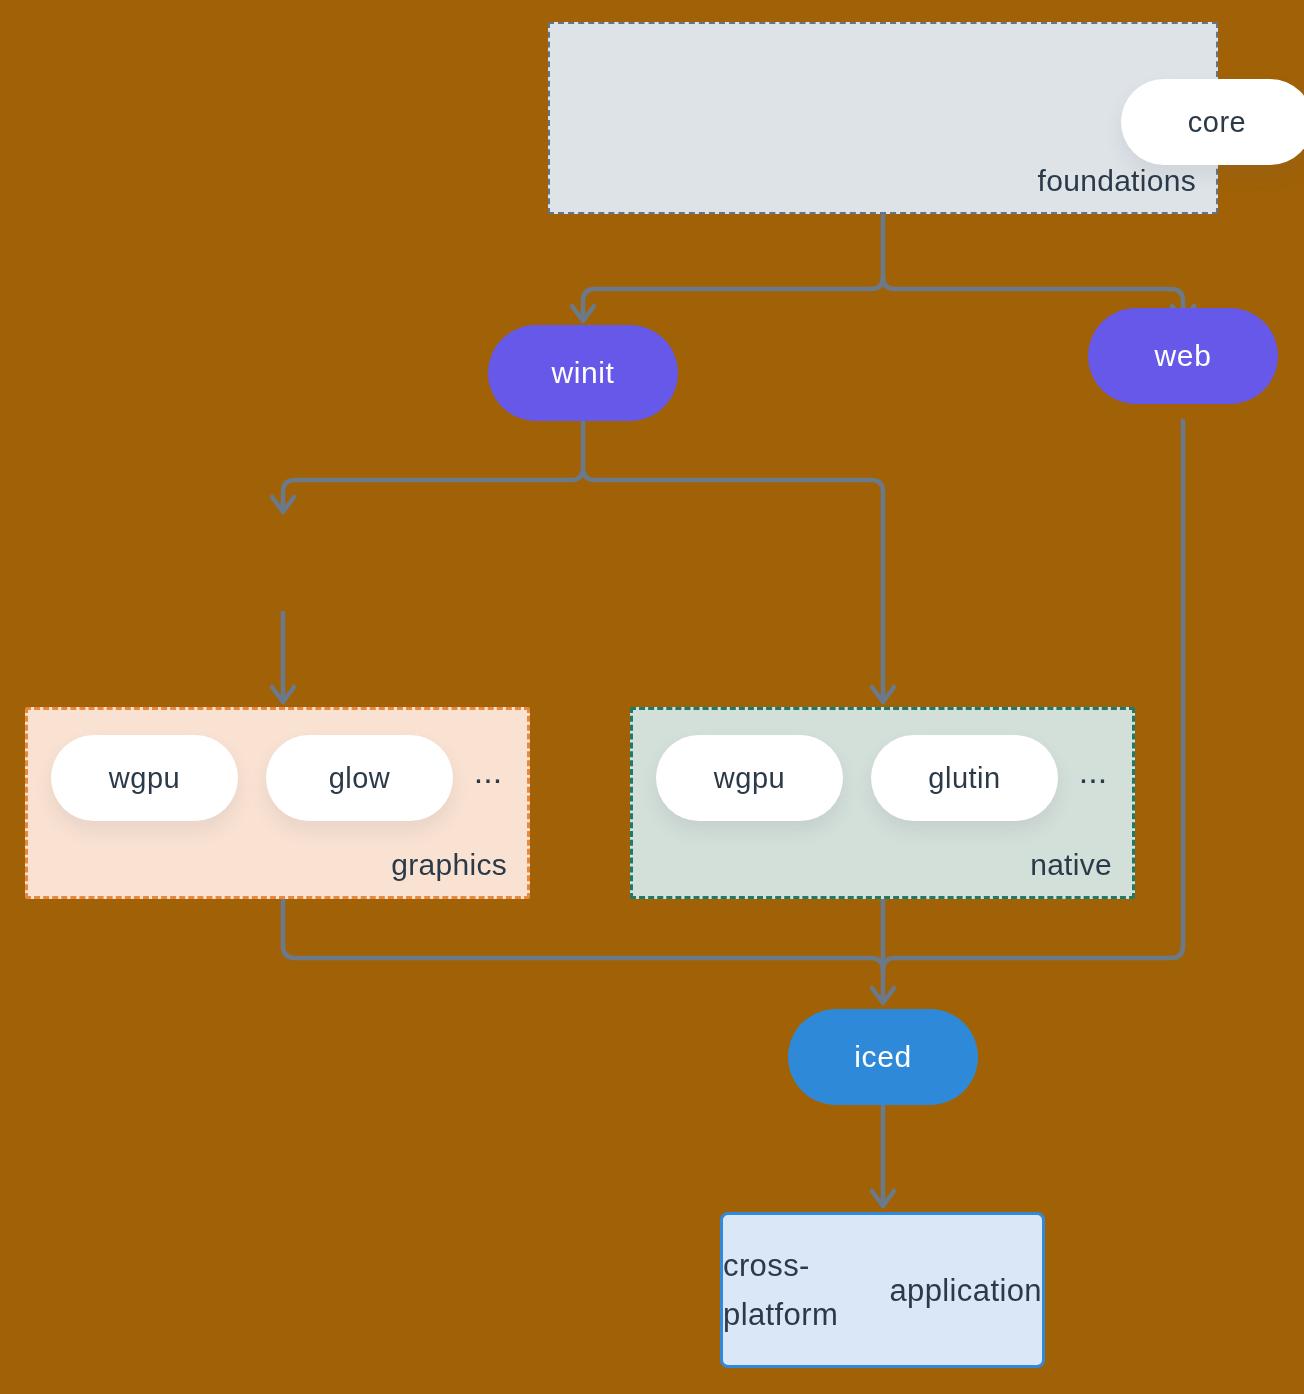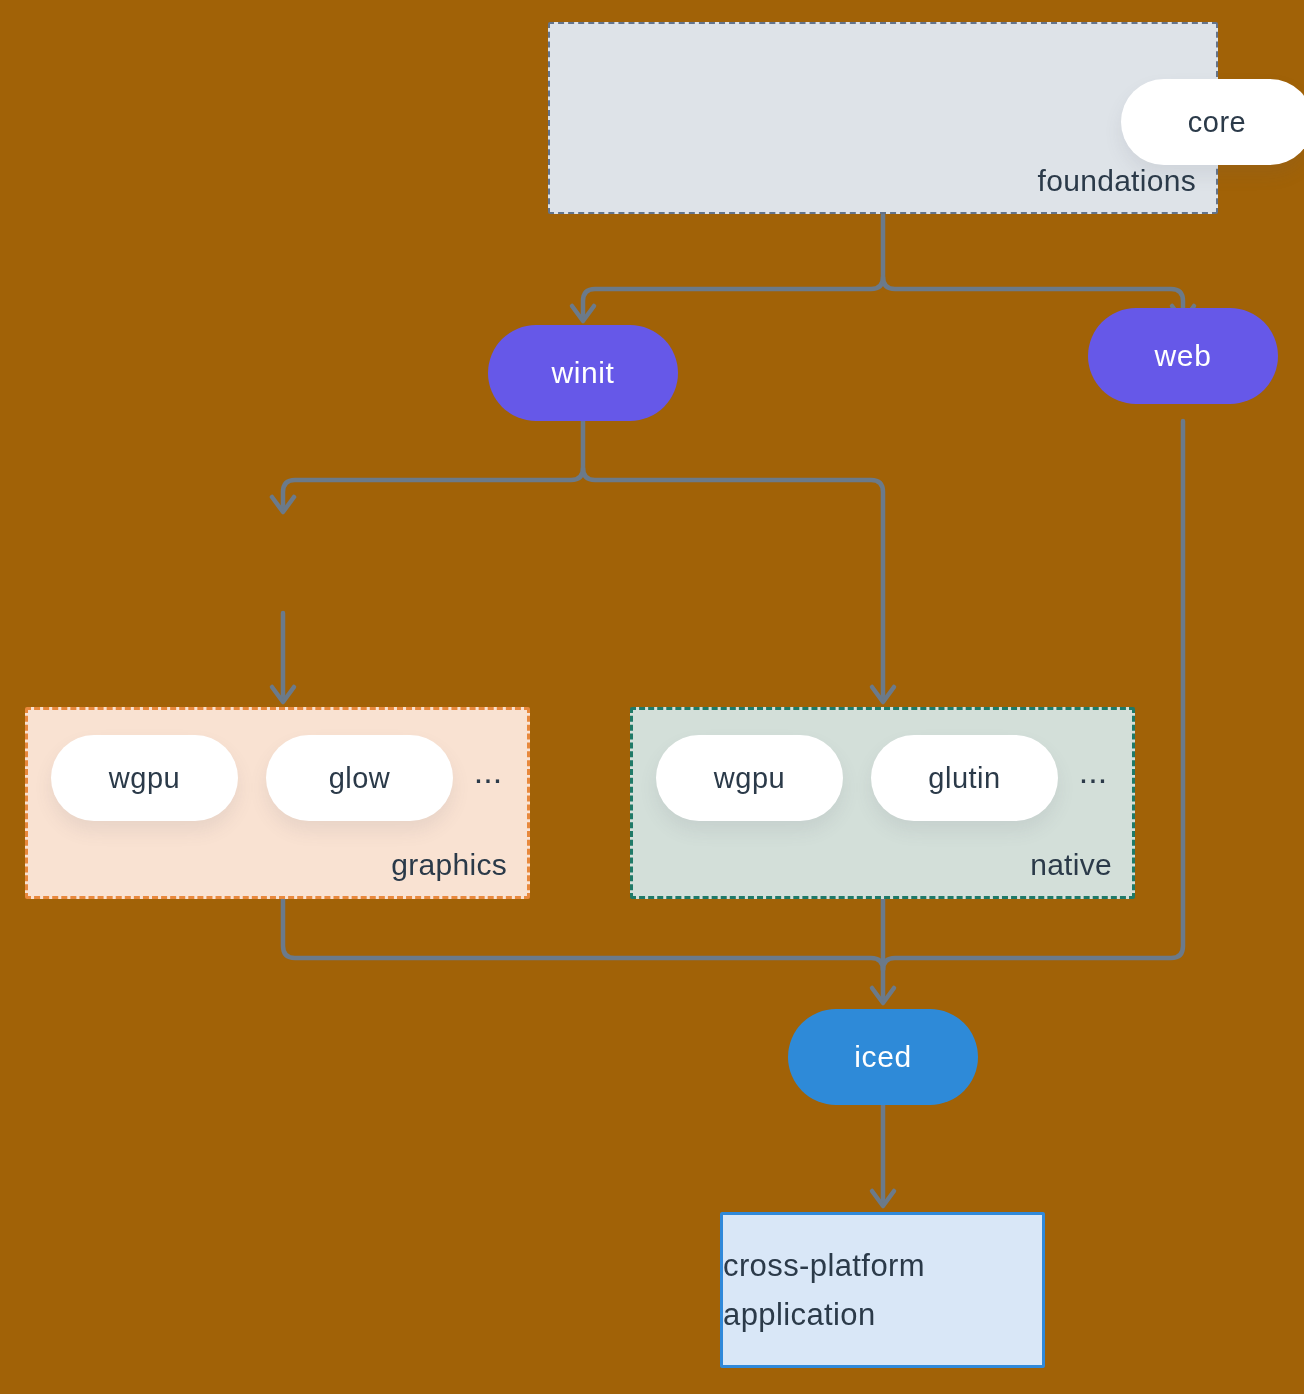--- a/index.html
+++ b/index.html
@@ -34,23 +34,23 @@
     font-size:30px; color:#ffffff; letter-spacing:0.6px;
   }
 
   .ellipsis {
     position:absolute; width:60px; text-align:center;
     font-size:34px; color:#2b3a49; top:742px_unused;
   }
 
   #app-box {
     position:absolute; z-index:1; box-sizing:border-box;
-    display:flex; flex-direction:column; justify-content:center;
+    display:flex; flex-direction:row; align-items:center; justify-content:center;
     font-size:31px; color:#2b3a49; line-height:49px; letter-spacing:0.4px;
-    border-radius:2px;
+    border-radius:8px;
   }
 
   
   #foundations-box { left:548px; top:22px;  width:670px; height:192px; }
   #pill-core       { left:571px; top:55px; }
 
   #node-native   { left:488px;  top:325px; }
   #node-web      { left:1088px; top:308px; }
   #node-graphics { left:188px;  top:517px; }
   #node-iced     { left:788px;  top:1009px; }

